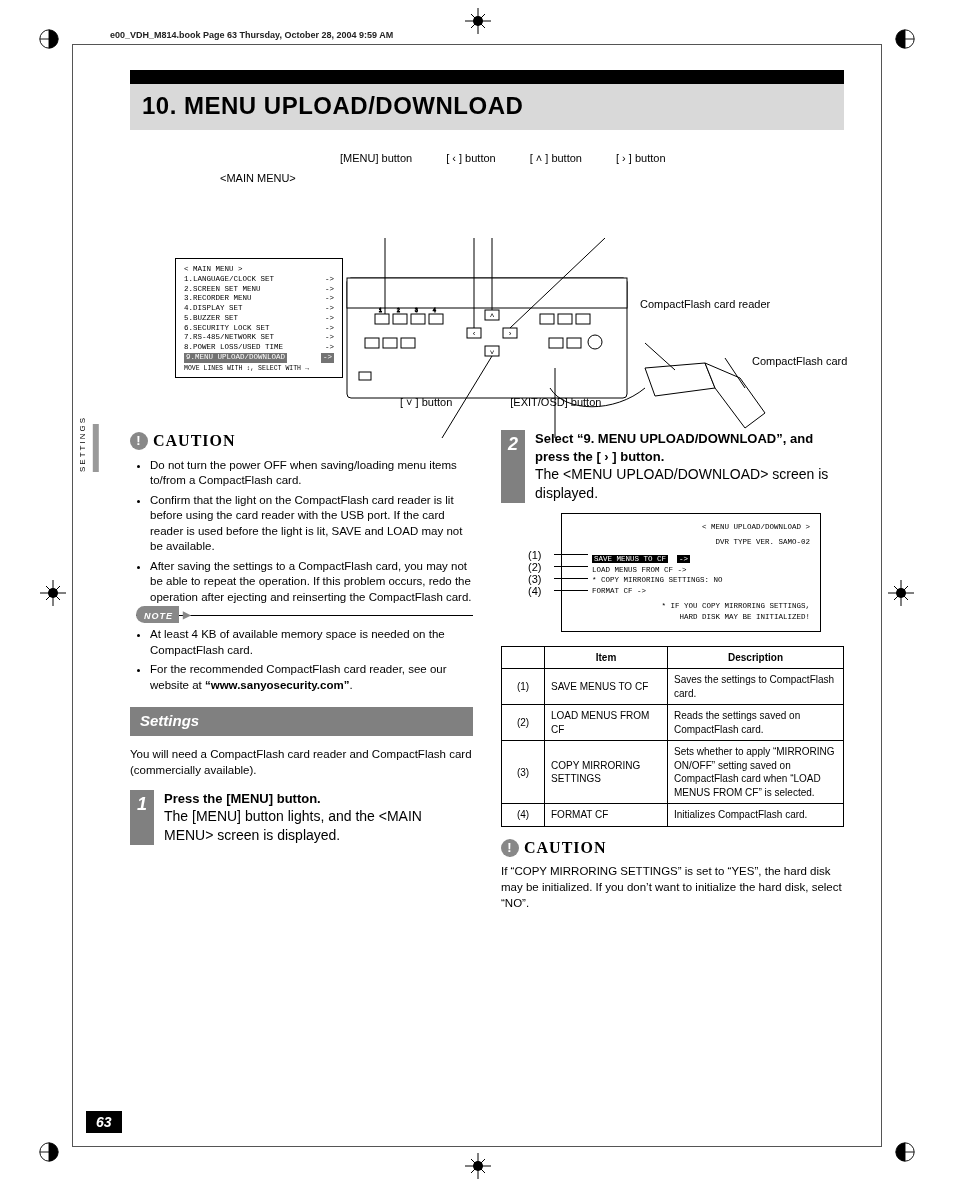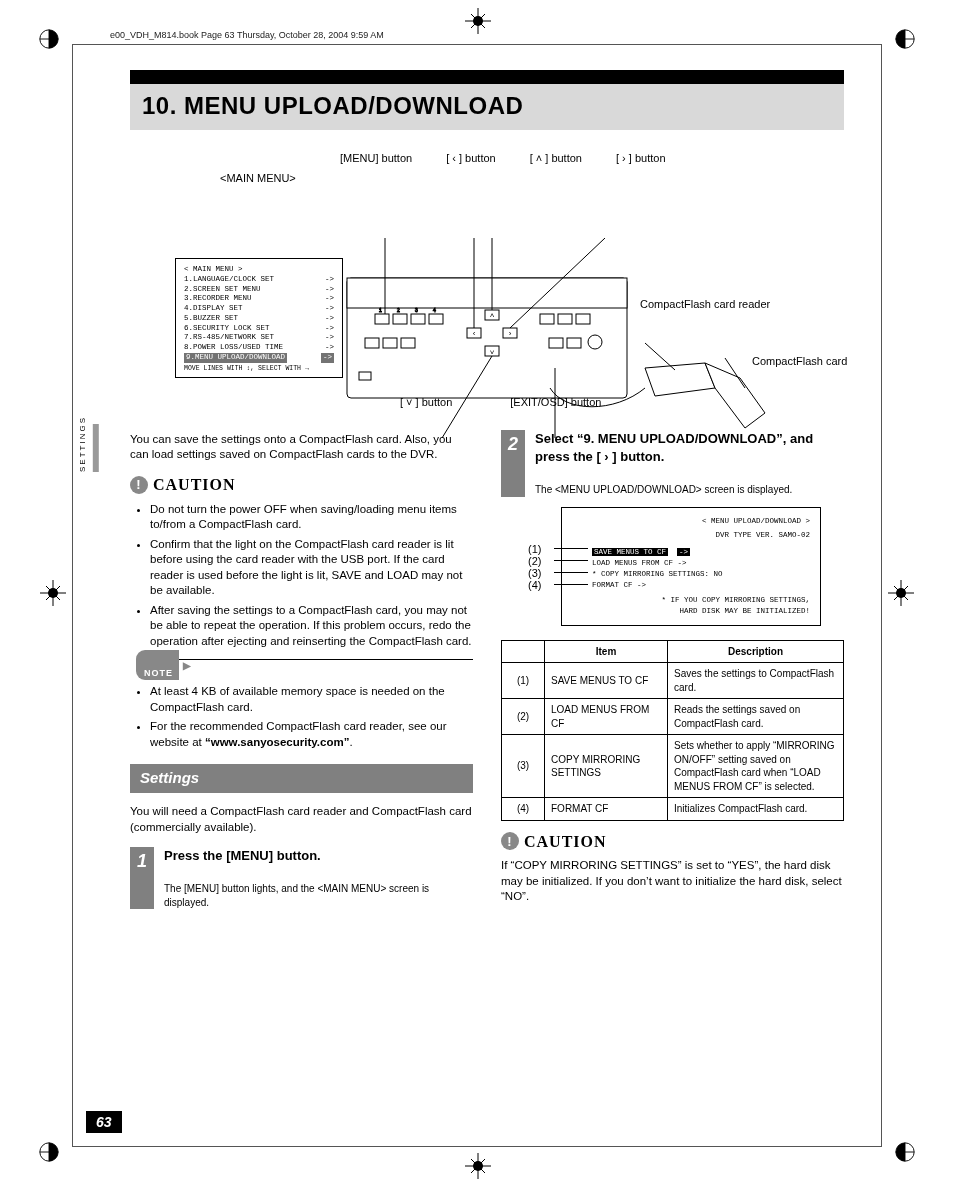--- a/index.html
+++ b/index.html
@@ -36,20 +36,21 @@
   .side-mark svg { width:26px; height:26px; }
   .side-mark.l { left:40px; top:580px; }
   .side-mark.r { right:40px; top:580px; }
   .side-mark.t { left:465px; top:8px; }
   .side-mark.b { left:465px; bottom:8px; }
 
   .header-line {
     font-size: 9px;
     color: #222;
     margin: 0 0 4px 50px;
+    font-weight: bold;
   }
 
   .content {
     margin: 30px 50px 0 70px;
   }
   .black-bar { height: 14px; background:#000; }
   .grey-title { background:#d9d9d9; padding: 8px 12px 10px 12px; font-size: 24px; font-weight:bold; letter-spacing:0.5px; }
 
   .diagram-area {
     margin-top: 22px;
@@ -99,42 +100,42 @@
     display:flex;align-items:center;justify-content:center;font-family:Arial;font-size:13px;font-weight:bold;
   }
   .note-badge {
     display:flex; align-items:center; gap:4px; margin:10px 0 4px 6px;
     font-size:10px; font-weight:bold; letter-spacing:1px;
     border-top:1px solid #000;
     padding-top:0;
     position:relative;
   }
   .note-badge .pill {
-    background:#888; color:#fff; border-radius:9px 0 0 9px; padding:17px 6px 1px 8px;
-    font-size:9px; display:inline-flex; align-items:center; margin-top:-10px;
+    background:#888; color:#fff; border-radius:9px 0 0 9px; padding:4px 6px 1px 8px;
+    font-size:9px; display:inline-flex; align-items:center; margin-top:-10px;font-style:italic;
   }
   .note-badge .tri { margin-top:-10px; color:#888; font-size:10px; }
   ul.bul { margin:2px 0 8px 6px; padding-left:14px; }
   ul.bul li { margin-bottom:4px; }
 
   .settings-bar {
     background:#808080; color:#fff; font-size:15px; font-weight:bold;
     padding:4px 10px; margin:14px 0 8px 0; font-style:italic;
   }
   .step {
     display:flex; gap:10px; margin:10px 0 8px 0;
   }
   .step .num {
     background:#808080; color:#fff; width:24px; min-width:24px;
     font-size:18px; font-weight:bold; font-style:italic;
     display:flex; align-items:flex-start; justify-content:center; padding:2px 0 18px 0;
   }
   .step .body { flex:1; }
   .step .body .ttl { font-weight:bold; font-size:13px; }
-  .step .body p { margin:18px 0 0 0; font-size:10px; }
+  .step .body p { margin:0 0 0 0; font-size:14px; }
 
   .mini-screen {
     border:1px solid #000; width:218px; margin:10px 0 14px 60px;
     font-family:"Courier New",monospace; font-size:7.5px; padding:8px 10px 8px 30px;
     position:relative; line-height:1.45;
   }
   .mini-screen .ctr { text-align:right; }
   .mini-screen .hl { background:#000; color:#fff; padding:0 2px; }
   .mini-screen .kl { position:absolute; left:-34px; font-size:11px; font-family:Arial; }
   .mini-screen .kline { position:absolute; left:-8px; width:34px; border-top:1px solid #000; }
@@ -330,21 +331,20 @@
 
       <div class="below-labels">
         <span class="chev">[ ˅ ] button</span>
         <span>[EXIT/OSD] button</span>
       </div>
     </div>
 
     <div class="two-col">
       <div class="colL">
         <div class="side-tab">SETTINGS</div>
-        <p>You can save the settings onto a CompactFlash card. Also, you can load settings saved on CompactFlash cards to the DVR.</p>
 
         <div class="caution-badge">
           <span class="circ">!</span>
           <span>CAUTION</span>
         </div>
         <ul class="bul">
           <li>Do not turn the power OFF when saving/loading menu items to/from a CompactFlash card.</li>
           <li>Confirm that the light on the CompactFlash card reader is lit before using the card reader with the USB port. If the card reader is used before the light is lit, SAVE and LOAD may not be available.</li>
           <li>After saving the settings to a CompactFlash card, you may not be able to repeat the operation. If this problem occurs, redo the operation after ejecting and reinserting the CompactFlash card.</li>
         </ul>

